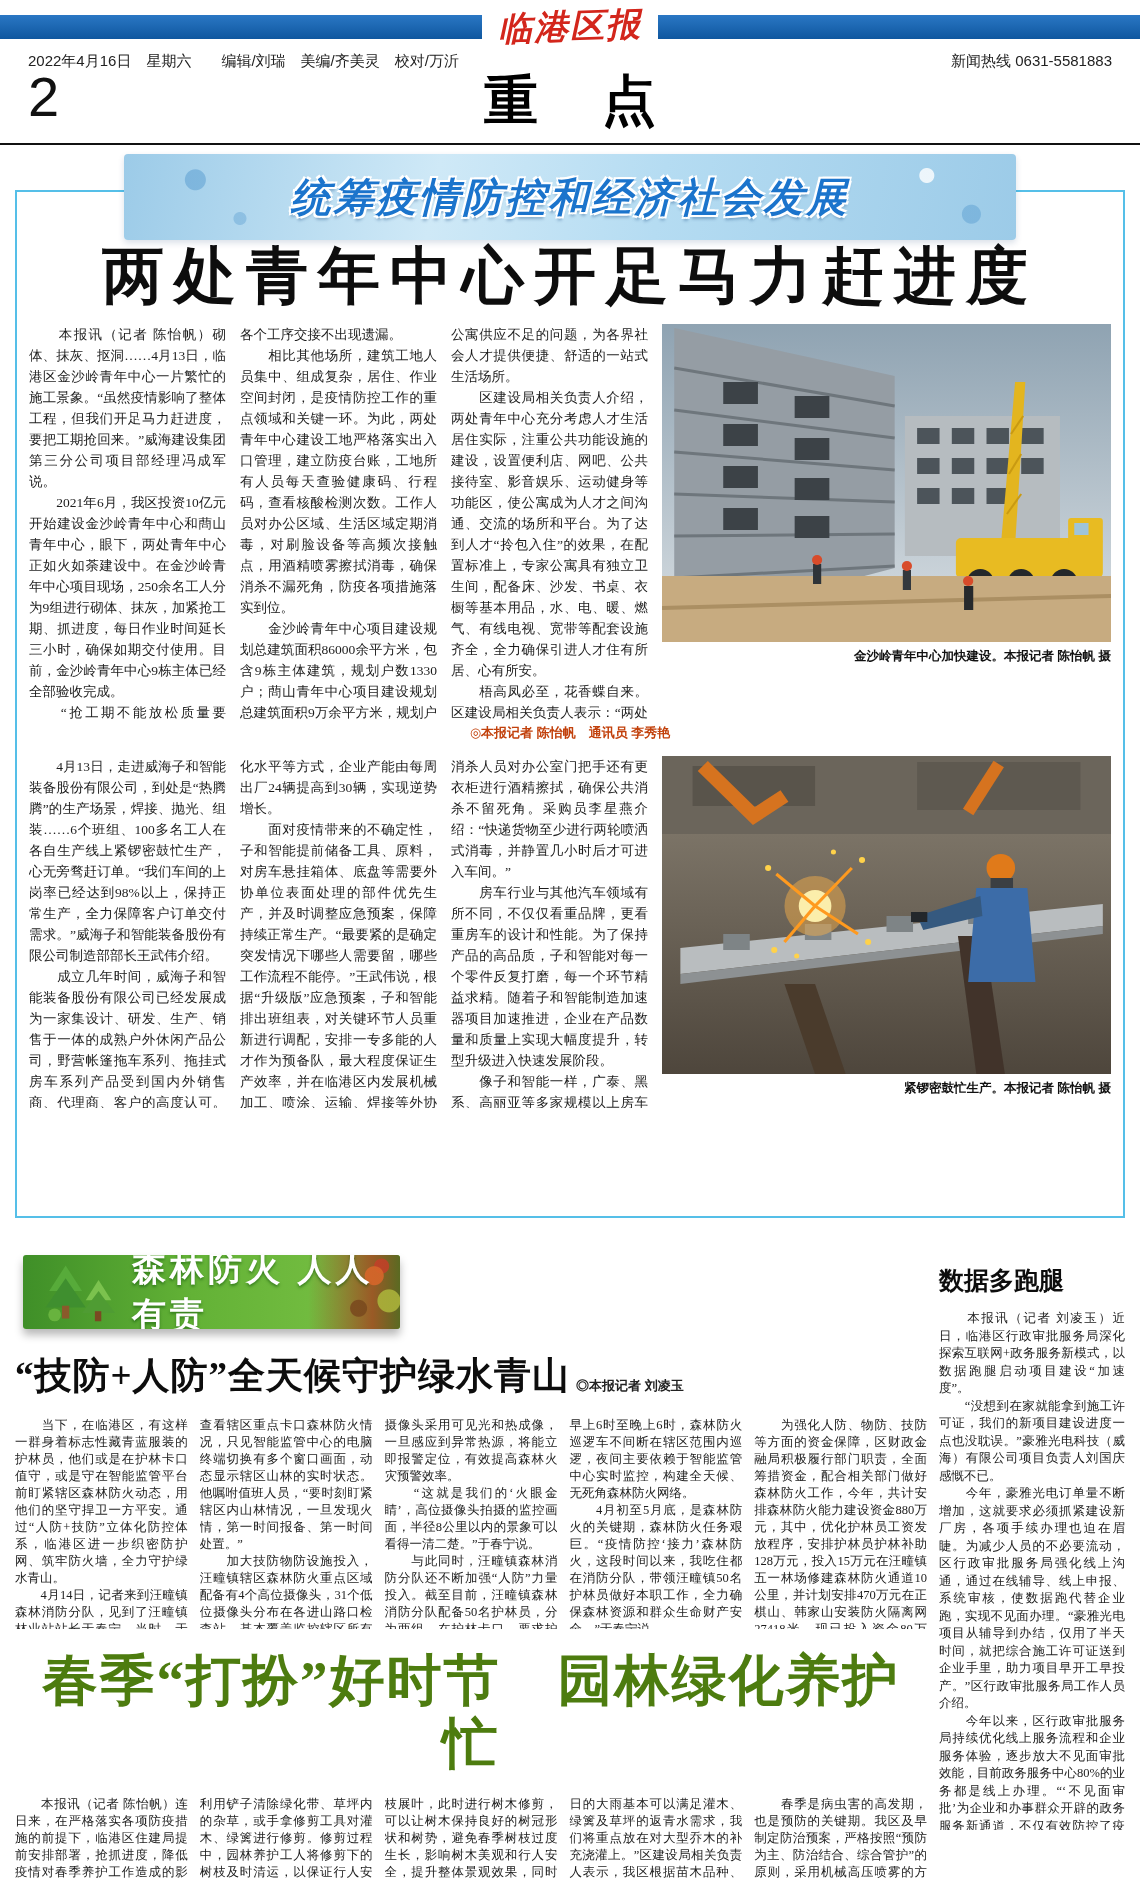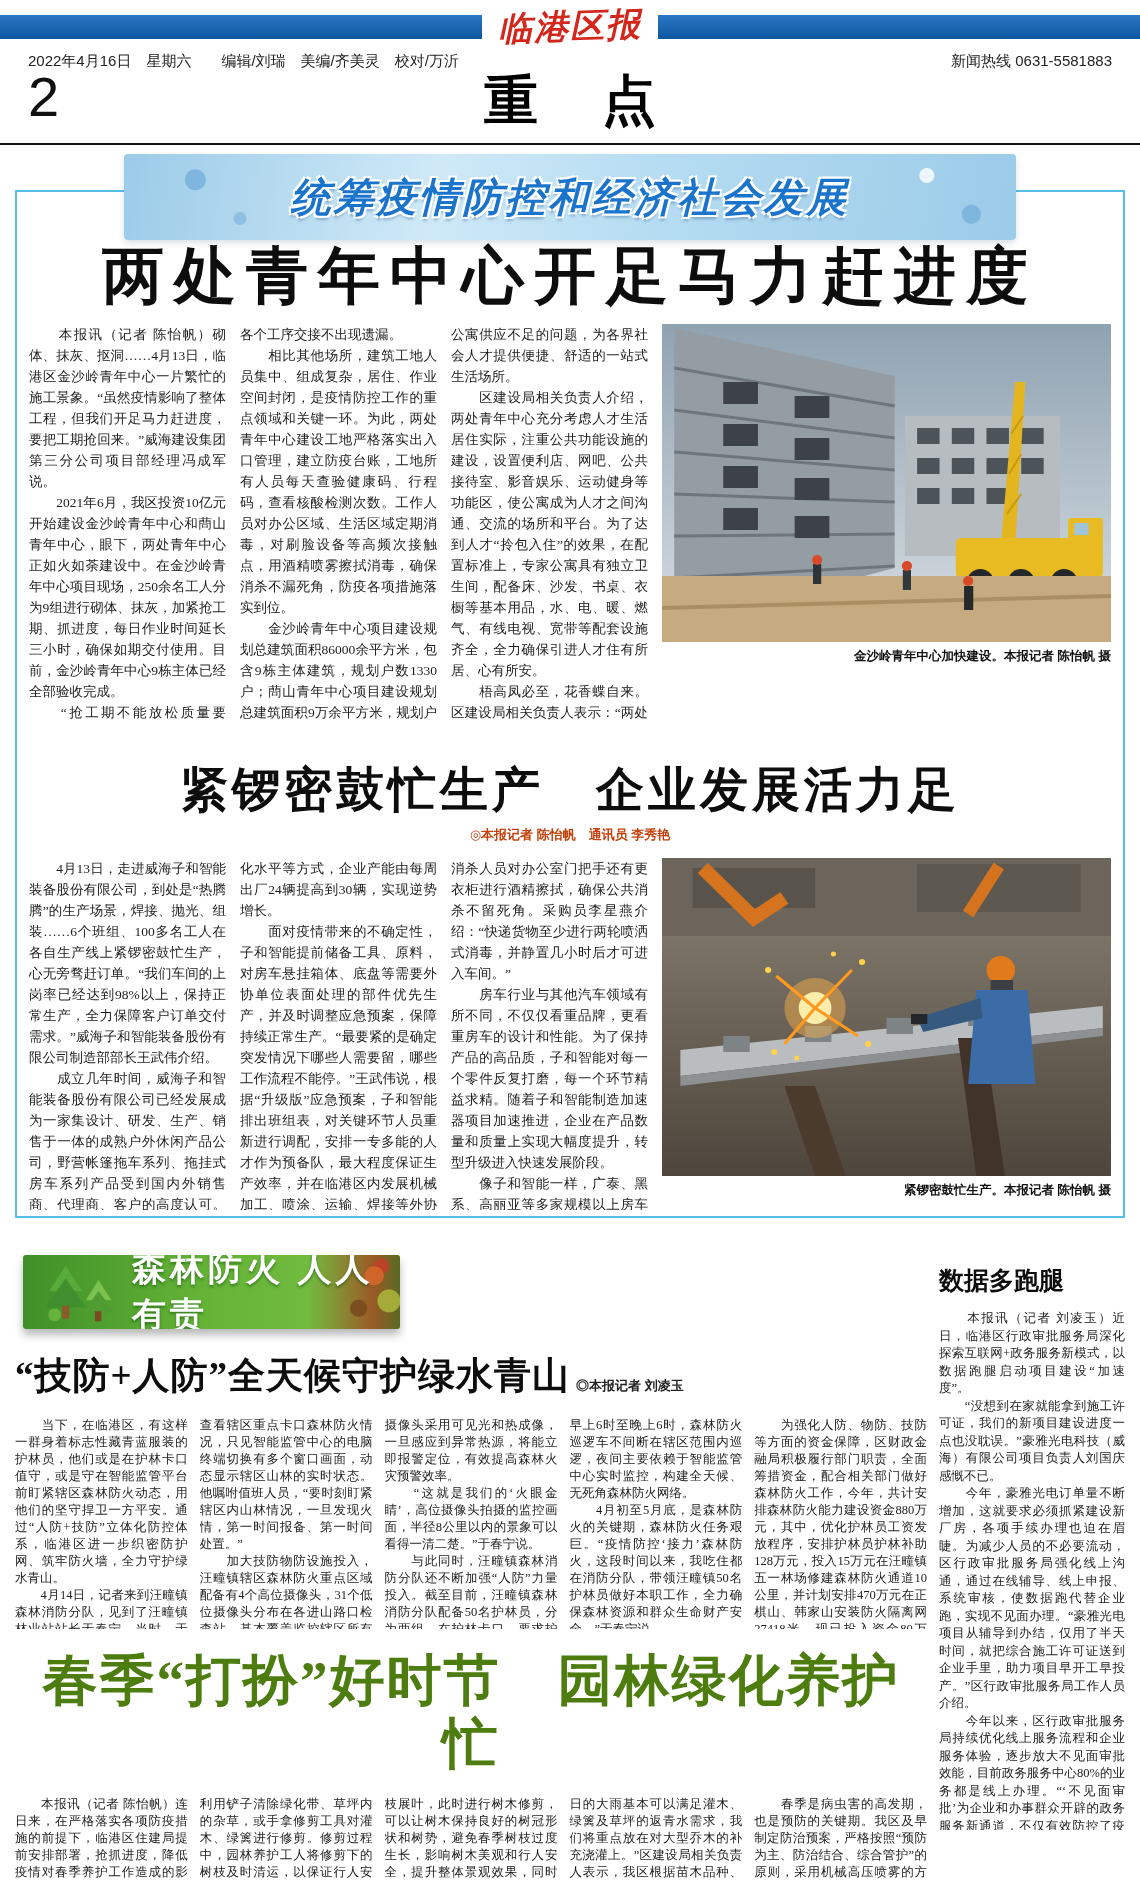--- a/index.html
+++ b/index.html
@@ -186,21 +186,20 @@
             <rect x="236" y="246" width="8" height="20" fill="#33383d"></rect>
               <circle cx="240" cy="242" r="5" fill="#d84b2a"></circle>
             <rect x="296" y="262" width="9" height="24" fill="#26292c"></rect>
               <circle cx="300" cy="257" r="5" fill="#d84b2a"></circle>
           </g>
         </svg>
         <figcaption class="photocap">金沙岭青年中心加快建设。本报记者 陈怡帆 摄</figcaption>
       </figure>
     </div>
 
-    <h2 class="h2a2">紧锣密鼓忙生产　企业发展活力足</h2>
     <div class="byline">◎本报记者 陈怡帆　通讯员 李秀艳</div>
 
     <div class="artrow">
       <div class="pcol a2col">　　4月13日，走进威海子和智能装备股份有限公司，到处是“热腾腾”的生产场景，焊接、抛光、组装……6个班组、100多名工人在各自生产线上紧锣密鼓忙生产，心无旁骛赶订单。“我们车间的上岗率已经达到98%以上，保持正常生产，全力保障客户订单交付需求。”威海子和智能装备股份有限公司制造部部长王武伟介绍。
 　　成立几年时间，威海子和智能装备股份有限公司已经发展成为一家集设计、研发、生产、销售于一体的成熟户外休闲产品公司，野营帐篷拖车系列、拖挂式房车系列产品受到国内外销售商、代理商、客户的高度认可。为尽快交付今年上半年订单，满足当前市场急剧增长的需求，子和智能通过重新梳理上游供应商、优化班组人员配置、提升生产线自动</div>
       <div class="pcol a2col">化水平等方式，企业产能由每周出厂24辆提高到30辆，实现逆势增长。
 　　面对疫情带来的不确定性，子和智能提前储备工具、原料，对房车悬挂箱体、底盘等需要外协单位表面处理的部件优先生产，并及时调整应急预案，保障持续正常生产。“最要紧的是确定突发情况下哪些人需要留，哪些工作流程不能停。”王武伟说，根据“升级版”应急预案，子和智能排出班组表，对关键环节人员重新进行调配，安排一专多能的人才作为预备队，最大程度保证生产效率，并在临港区内发展机械加工、喷涂、运输、焊接等外协单位，服务特殊情况下的生产。
 　　在抓好生产的同时，子和智能严格落实闭环管理，员工每天早中晚三次测量体温，由专门的</div>
       <div class="pcol a2col">消杀人员对办公室门把手还有更衣柜进行酒精擦拭，确保公共消杀不留死角。采购员李星燕介绍：“快递货物至少进行两轮喷洒式消毒，并静置几小时后才可进入车间。”
 　　房车行业与其他汽车领域有所不同，不仅仅看重品牌，更看重房车的设计和性能。为了保持产品的高品质，子和智能对每一个零件反复打磨，每一个环节精益求精。随着子和智能制造加速器项目加速推进，企业在产品数量和质量上实现大幅度提升，转型升级进入快速发展阶段。

